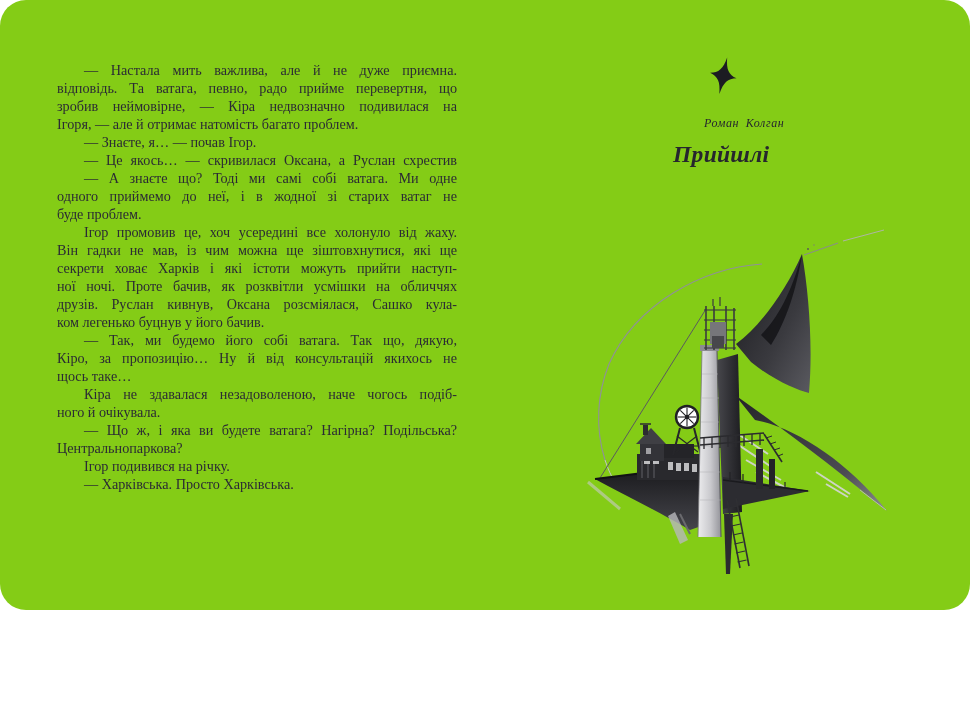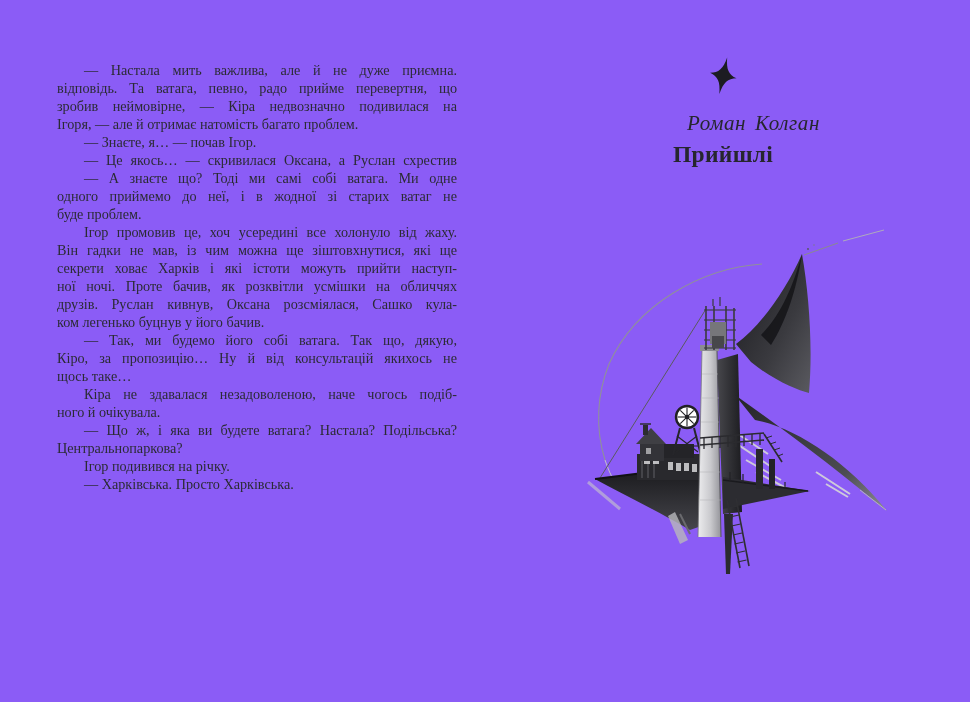--- a/index.html
+++ b/index.html
@@ -1,39 +1,40 @@
 <!DOCTYPE html>
 <html><head>
 <meta charset="utf-8">
 <style>
   html,body{margin:0;padding:0;background:#fff;}
   .spread{
-    position:relative;width:970px;height:702px;background:#8b5cf6;
-    overflow:hidden;font-family:"Liberation Serif",serif;
+    position:relative;width:970px;height:610px;background:#84cc16;
+    overflow:hidden;font-family:"Liberation Serif",serif;border-radius:26px;
   }
   
   .left-text{
     position:absolute;left:57px;top:61px;width:400px;
     font-size:14.2px;line-height:18px;color:#2b2b34;
     text-align:justify;
   }
   .ln{height:18px;overflow:hidden;text-align:justify;text-align-last:justify;}
   .ln.end{text-align-last:left;}
   .ln.ind{text-indent:27px;}
   
   .star-wrap{position:absolute;left:700px;top:52px;width:46px;height:50px;}
   .author{
-    position:absolute;left:687px;top:114px;
-    font-style:italic;font-size:21px;line-height:18px;color:#26262e;
+    position:absolute;left:704px;top:114px;
+    font-style:italic;font-size:12px;line-height:18px;color:#26262e;
     letter-spacing:0.6px;word-spacing:3px;
   }
   .title{
     position:absolute;left:673px;top:140px;
     font-weight:bold;font-size:23.5px;line-height:28px;color:#26262e;
     letter-spacing:0.3px;
+    font-style:italic;
   }
   .illu{position:absolute;left:580px;top:222px;width:345px;height:355px;}
 </style>
 </head>
 <body>
 
 <div class="spread">
 
   <div class="left-text">
     <div class="ln ind">— Настала мить важлива, але й не дуже приємна.</div>
@@ -49,21 +50,21 @@
     <div class="ln">Він гадки не мав, із чим можна ще зіштовхнутися, які ще</div>
     <div class="ln">секрети ховає Харків і які істоти можуть прийти наступ-</div>
     <div class="ln">ної ночі. Проте бачив, як розквітли усмішки на обличчях</div>
     <div class="ln">друзів. Руслан кивнув, Оксана розсміялася, Сашко кула-</div>
     <div class="ln end">ком легенько буцнув у його бачив.</div>
     <div class="ln ind">— Так, ми будемо його собі ватага. Так що, дякую,</div>
     <div class="ln">Кіро, за пропозицію… Ну й від консультацій якихось не</div>
     <div class="ln end">щось таке…</div>
     <div class="ln ind">Кіра не здавалася незадоволеною, наче чогось подіб-</div>
     <div class="ln end">ного й очікувала.</div>
-    <div class="ln ind">— Що ж, і яка ви будете ватага? Настала? Подільська?</div>
+    <div class="ln ind">— Що ж, і яка ви будете ватага? Нагірна? Подільська?</div>
     <div class="ln end">Центральнопаркова?</div>
     <div class="ln ind end">Ігор подивився на річку.</div>
     <div class="ln ind end">— Харківська. Просто Харківська.</div>
   </div>
 
   <div class="star-wrap">
     <svg viewBox="-23 -25 46 50" width="46" height="50">
       <g transform="rotate(12)">
         <path d="M0,-20 C1.6,-8 5,-3.5 13.5,-1.5 C5,0.6 1.6,5 0,17.5 C-1.6,5 -5,0.6 -13.5,-1.5 C-5,-3.5 -1.6,-8 0,-20 Z" fill="#1c1c22"></path>
       </g>

